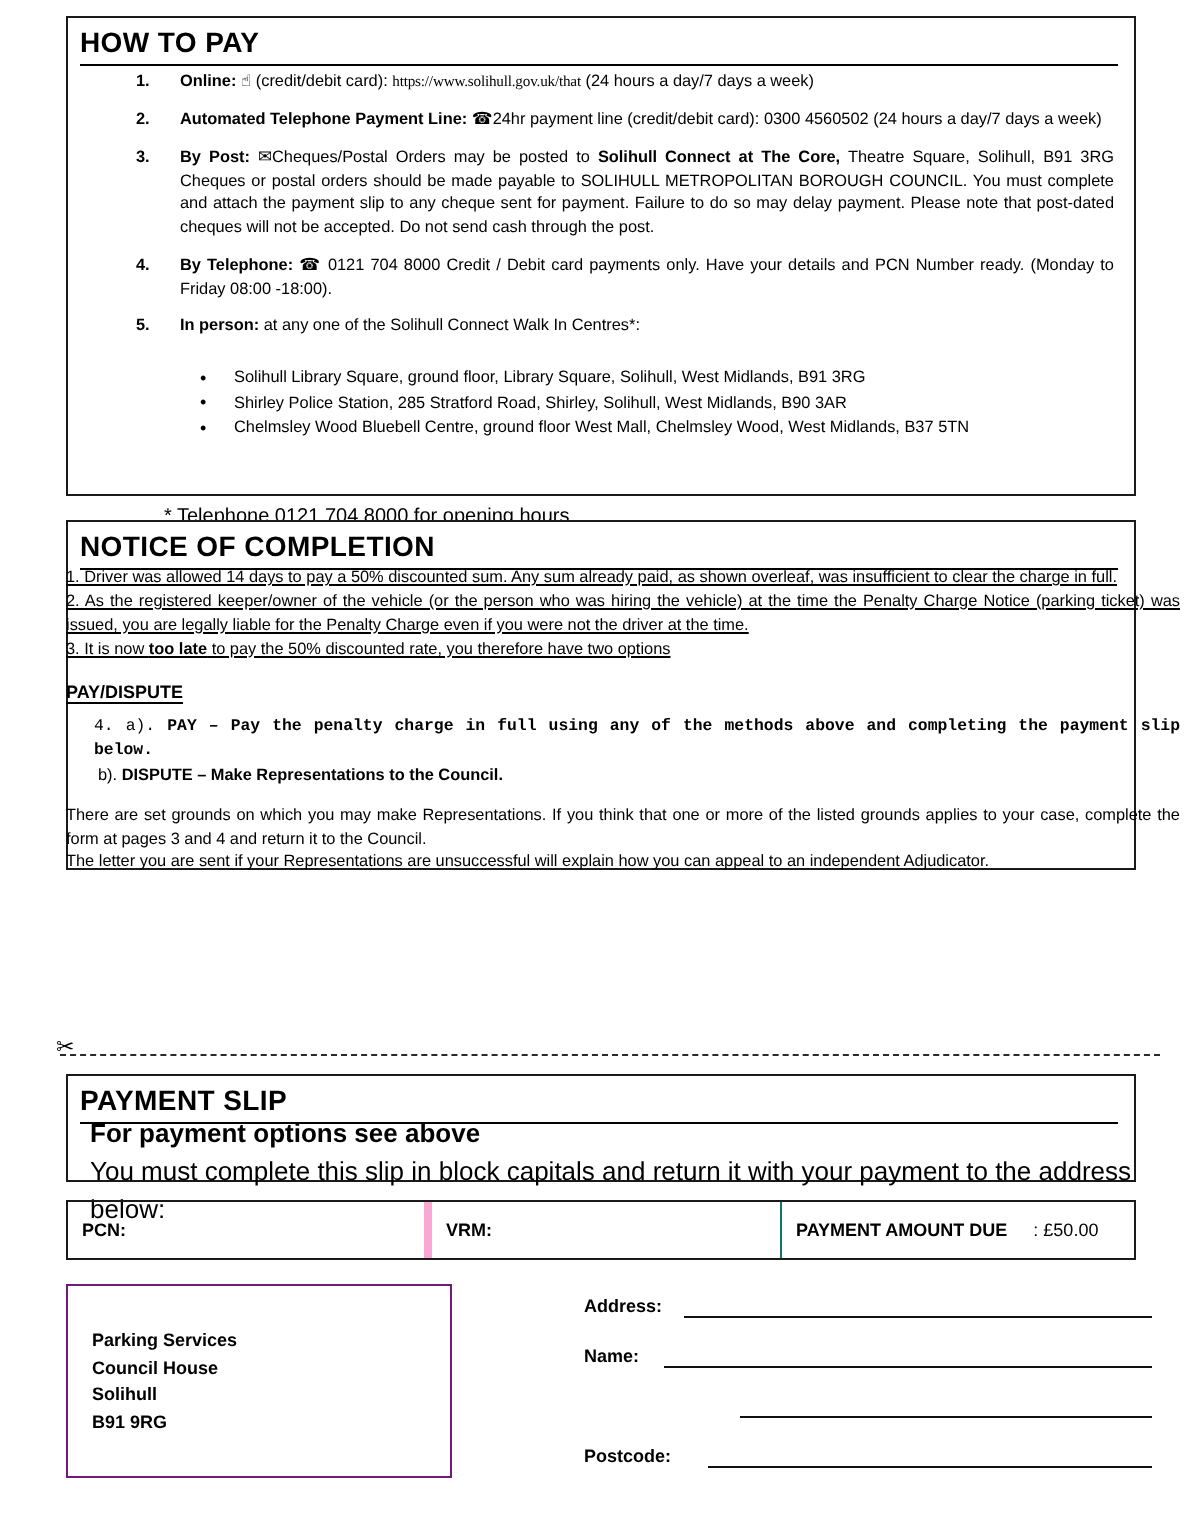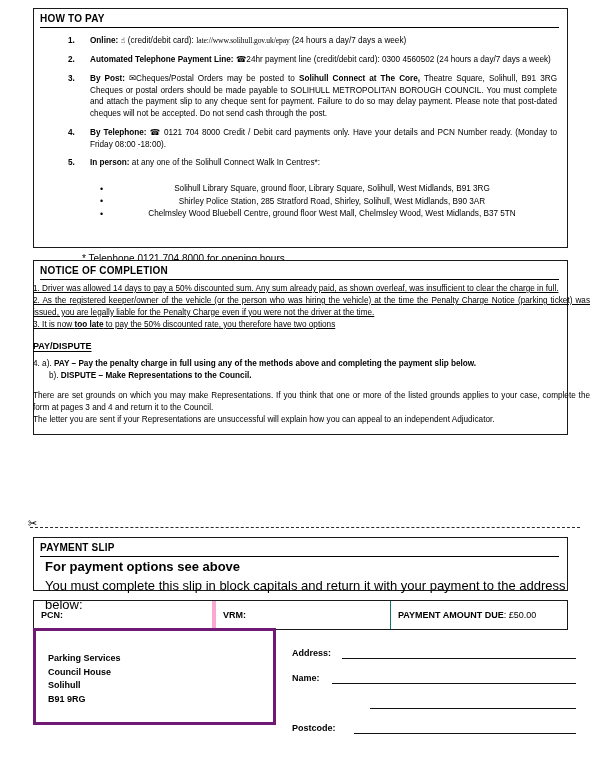--- a/index.html
+++ b/index.html
@@ -26,21 +26,21 @@
 
   
   .box {
     position: absolute;
     border: 1px solid #1a1a1a;
     box-sizing: border-box;
     background: #fff;
   }
 
   .section-title {
-    font-size: 10px;
+    font-size: 14px;
     font-weight: bold;
     letter-spacing: 0.2px;
     padding: 4px 0 2px 6px;
   }
   .title-rule {
     height: 0;
     border-bottom: 1.6px solid #000;
     margin: 1px 8px 0 6px;
   }
 
@@ -75,21 +75,20 @@
   .gl { font-family: "DejaVu Sans", sans-serif; font-size: 8.4px; }
 
   .bullets {
     position: absolute;
     left: 62px;
     right: 20px;
     top: 174px;
     list-style: none;
     margin: 0;
     padding: 0;
-    text-align: center;
   }
   .bullets li {
     position: relative;
     padding-left: 21px;
     font-size: 8.2px;
     line-height: 1.55;
   }
   .bullets li::before {
     content: "\2022";
     position: absolute;
@@ -127,21 +126,21 @@
   }
   .paydispute-body {
     position: absolute;
     left: 33px;
     right: 10px;
     top: 358px;
     font-size: 8.2px;
     line-height: 1.45;
     text-align: justify;
   }
-  .pd-a { padding-left: 0; }
+  .pd-a { padding-left: 14px; font-family: Liberation Mono, monospace; }
   .pd-b { padding-left: 16px; }
   .pd-gap { height: 8px; }
 
   
   .cutline {
     position: absolute;
     left: 30px;
     top: 527px;
     right: 20px;
     border-top: 1px dashed #2a2a2a;
@@ -181,29 +180,29 @@
     box-sizing: border-box;
     display: flex;
     align-items: center;
     padding-left: 7px;
     font-size: 9px;
     font-weight: bold;
   }
   .cell .val { font-weight: normal; text-align: right; }
   .cell-1 { width: 182px; border-right: 4px solid #f9a8d4; }
   .cell-2 { width: 175px; border-right: 1px solid #0f766e; }
-  .cell-3 { flex: 1; }
+  .cell-3 { flex: 1; gap: 13px; }
 
   .addrbox {
     position: absolute;
     left: 33px;
-    top: 628px;
-    width: 243px;
+    top: 642px;
+    width: 193px;
     height: 97px;
-    border: 3px solid #701a75;
+    border: 1px solid #701a75;
     box-sizing: border-box;
   }
   .addrbox .lines {
     position: absolute;
     left: 12px;
     top: 21px;
     font-size: 9px;
     font-weight: bold;
     line-height: 1.52;
   }
@@ -244,21 +243,21 @@
   <div class="box" style="left:33px; top:8px; width:535px; height:240px;">
 
     <div class="section-title">HOW TO PAY</div>
     <div class="title-rule"></div>
 
     <div class="howto-list">
 
       <div class="howto-item">
         <span class="num">1.</span><span class="lead">Online:</span>
         <span class="gl">☝</span><span> (credit/debit card):</span>
-        <span class="url-serif">late://www.solihull.gov.uk/epay</span>
+        <span class="url-serif">https://www.solihull.gov.uk/that</span>
         <span>(24 hours a day/7 days a week)</span>
       </div>
 
       <div class="howto-item">
         <span class="num">2.</span><span class="lead">Automated Telephone Payment Line:</span>
         <span class="gl">☎</span><span>24hr payment line (credit/debit card):</span>
         <span>0300 4560502</span>
         <span>(24 hours a day/7 days a week)</span>
       </div>
 

